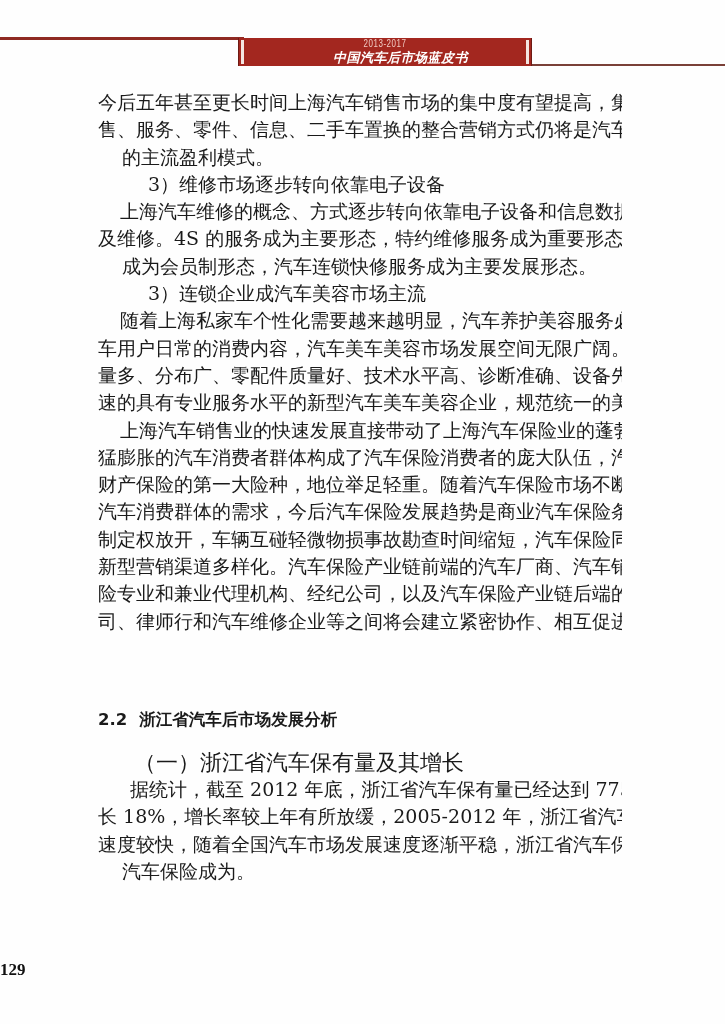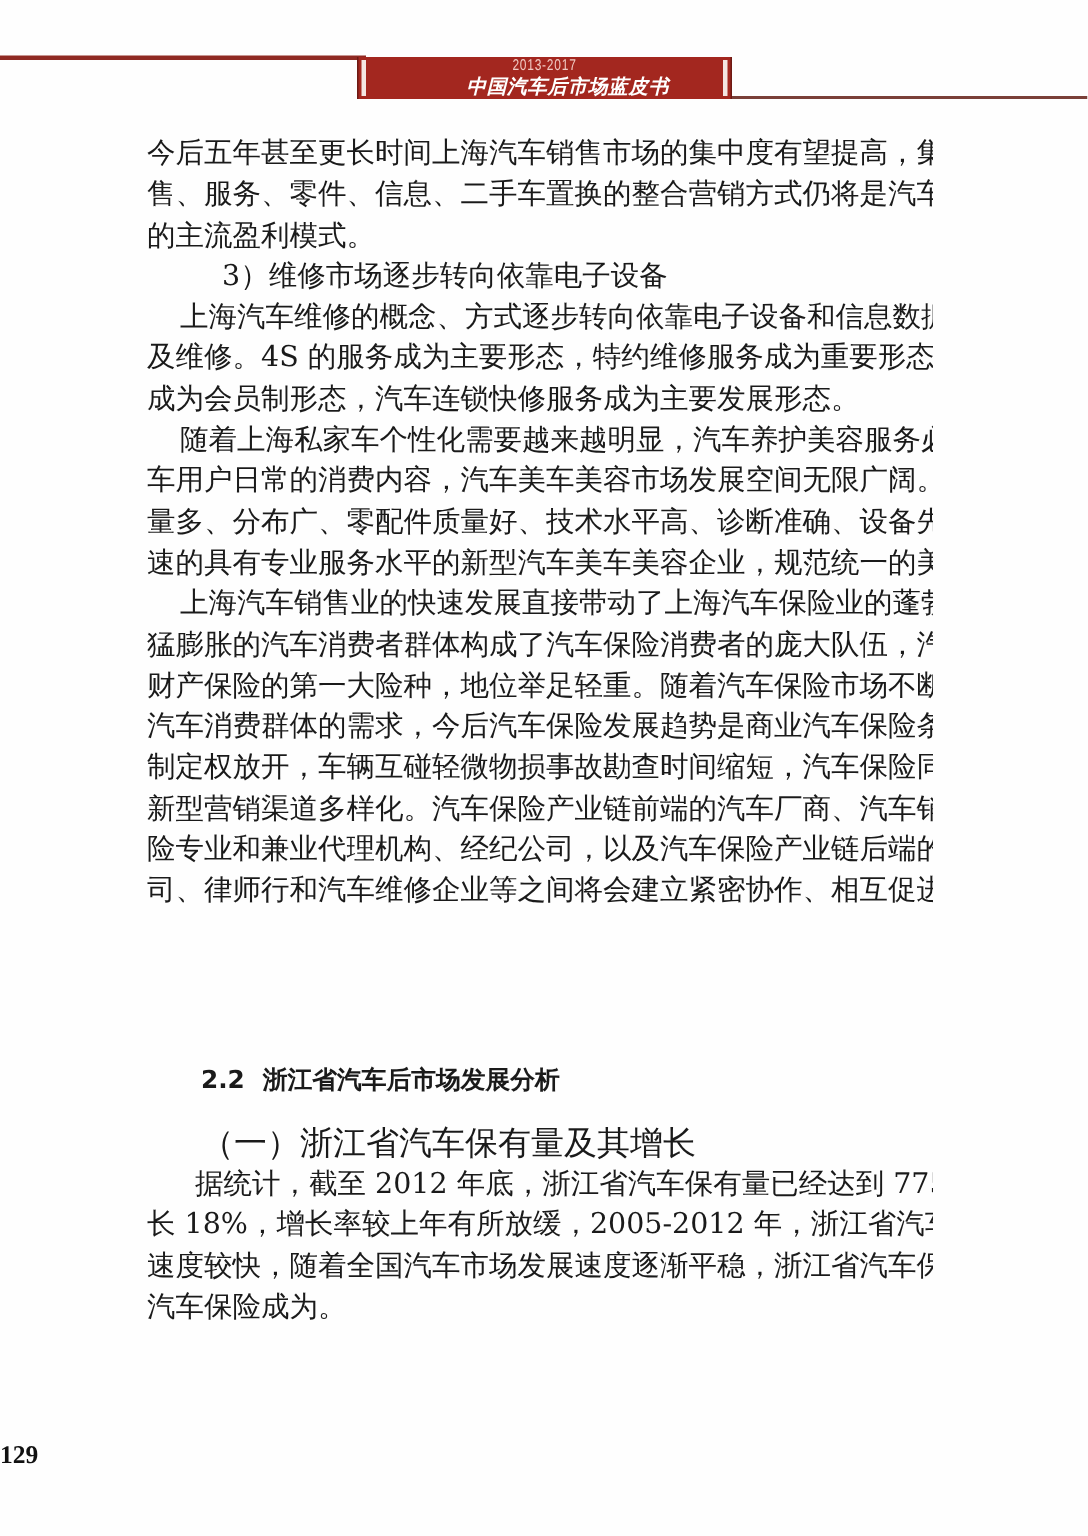--- a/index.html
+++ b/index.html
@@ -24,21 +24,21 @@
   }
   .hdr-line-right {
     position: absolute;
     left: 486px; top: 64px;
     width: 239px; height: 2px;
     background: #7a4038;
   }
   .hdr-box {
     position: absolute;
     left: 238px; top: 38px;
-    width: 250px; height: 28px;
+    width: 294px; height: 28px;
     background: #a3271f;
   }
   .hdr-bar-l, .hdr-bar-r {
     position: absolute;
     top: 2px; width: 3px; height: 24px;
     background: #f4e6e2;
   }
   .hdr-bar-l { left: 3px; }
   .hdr-bar-r { right: 3px; }
   .hdr-edge-l, .hdr-edge-r {
@@ -81,38 +81,38 @@
   .ln {
     display: block;
     height: 27.3px;
     white-space: nowrap;
     text-align: justify;
     text-align-last: justify;
     overflow: hidden;
   }
   .ln.last {
     text-align-last: left;
+    margin-left: 24px;
   }
   .ln.indent { padding-left: 22px; }
   .ln.sub { padding-left: 50px; text-align-last: left; }
 
   .section2 {
     position: absolute;
     left: 98px; top: 706px;
     width: 524px;
     font-size: 19px;
   }
   .sec-heading {
     font-family: "DejaVu Sans", sans-serif;
     font-weight: bold;
     font-size: 16.5px;
     height: 28px;
     line-height: 28px;
     white-space: nowrap;
-    margin-left: 36px;
   }
   .sec-heading .sec-num { margin-right: 12px; }
   .subsec {
     position: absolute;
     left: 36px; top: 43px;
     font-size: 22px;
     white-space: nowrap;
     line-height: 27.3px;
   }
   .sec-body {
@@ -154,20 +154,21 @@
     <span class="ln last">的主流盈利模式。</span>
   </div>
 
   <span class="ln sub">3）维修市场逐步转向依靠电子设备</span>
   <div>
     <span class="ln indent">上海汽车维修的概念、方式逐步转向依靠电子设备和信息数据进行诊断</span>
     <span class="ln">及维修。4S 的服务成为主要形态，特约维修服务成为重要形态，汽车俱乐部</span>
     <span class="ln last">成为会员制形态，汽车连锁快修服务成为主要发展形态。</span>
   </div>
 
+  <span class="ln sub">3）连锁企业成汽车美容市场主流</span>
   <div>
     <span class="ln indent">随着上海私家车个性化需要越来越明显，汽车养护美容服务必将成为汽</span>
     <span class="ln">车用户日常的消费内容，汽车美车美容市场发展空间无限广阔。市场急需数</span>
     <span class="ln">量多、分布广、零配件质量好、技术水平高、诊断准确、设备先进、维修快</span>
     <span class="ln">速的具有专业服务水平的新型汽车美车美容企业，规范统一的美车美容服务</span>
   </div>
 
   <div>
     <span class="ln indent">上海汽车销售业的快速发展直接带动了上海汽车保险业的蓬勃发展，迅</span>
     <span class="ln">猛膨胀的汽车消费者群体构成了汽车保险消费者的庞大队伍，汽车保险成为</span>

